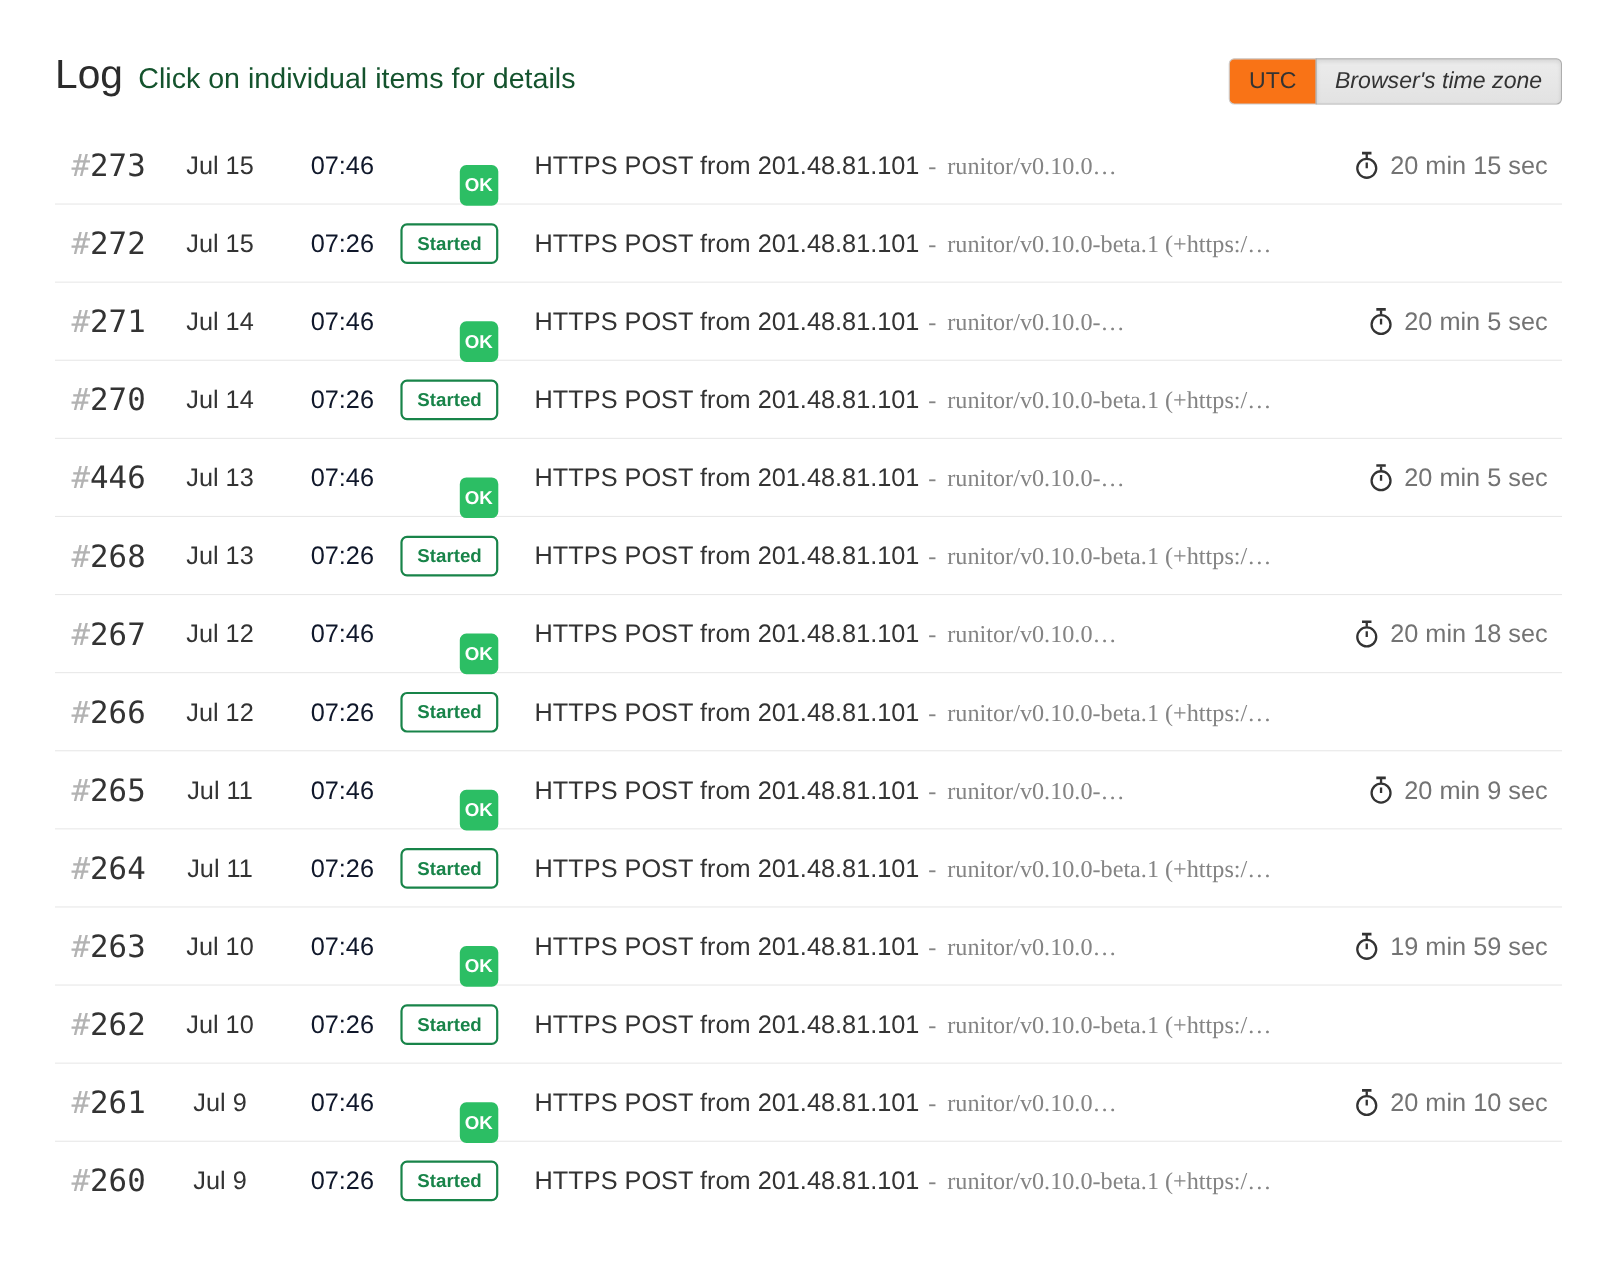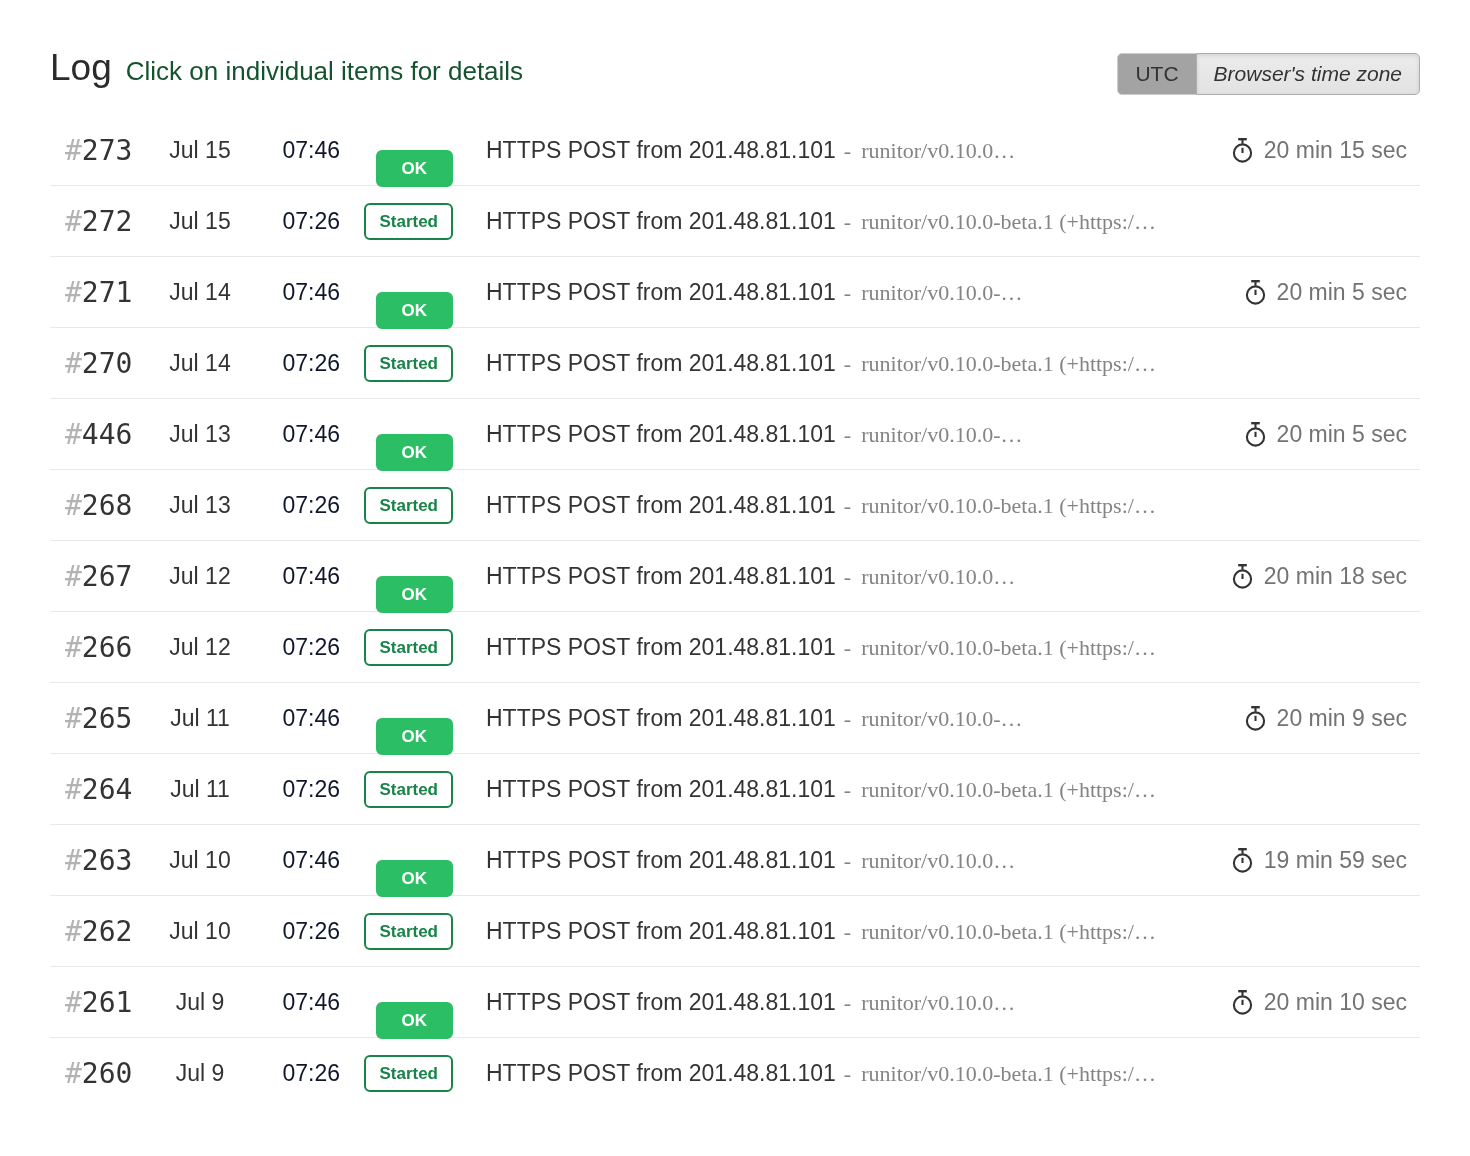--- a/index.html
+++ b/index.html
@@ -15,21 +15,21 @@
   .header { display: flex; justify-content: space-between; align-items: flex-start; }
   .title-group { display: flex; align-items: baseline; }
   .page-title { font-size: 37px; color: #2b2b2b; line-height: 1.1; text-align: center; }
   .page-subtitle { font-size: 26px; color: #14532d; margin-left: 14px; }
 
   .tz-toggle { display: flex; margin-top: 5px; }
   .tz-btn {
     font-family: "Liberation Sans", sans-serif;
     font-size: 21px; color: #333;
     height: 42px; padding: 0 17px;
-    background: #a3a3a3; border: 1px solid #cccccc;
+    background: #f97316; border: 1px solid #cccccc;
     cursor: pointer; line-height: 40px;
   }
   .tz-btn.utc { border-radius: 5px 0 0 5px; }
   .tz-btn.browser {
     border-radius: 0 5px 5px 0; margin-left: -1px;
     background: #e4e4e4;
     background: linear-gradient(#ececec, #e2e2e2);
     border-color: #adadad;
     box-shadow: inset 0 2px 4px rgba(0,0,0,0.10);
     font-style: italic;
@@ -56,21 +56,21 @@
 
   .col-badge { width: 113px; flex: none; display: flex; justify-content: flex-end; }
   .badge {
     display: inline-block;
     font-size: 17px; font-weight: bold;
     border-radius: 6px; line-height: 1;
     white-space: nowrap;
   }
   .badge-ok {
     background: #2cbe64; color: #ffffff;
-    padding: 8px 24px; border: 2px solid #2cbe64; margin-top: 36px;
+    padding: 8px 3px; border: 2px solid #2cbe64; margin-top: 36px;
   }
   .badge-started {
     background: #ffffff; color: #188449;
     padding: 8px 13px; border: 2px solid #188449;
   }
 
   .col-desc {
     flex: 1 1 auto; margin-left: 33px;
     white-space: nowrap; overflow: hidden;
     font-size: 23px; color: #333;

